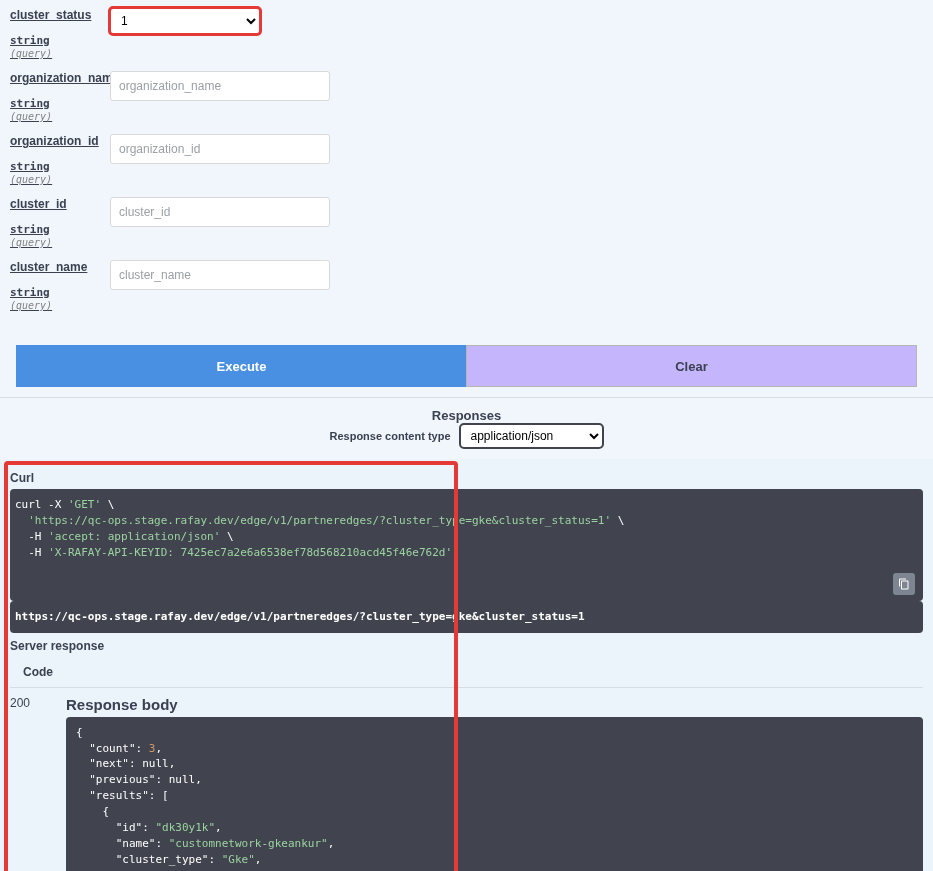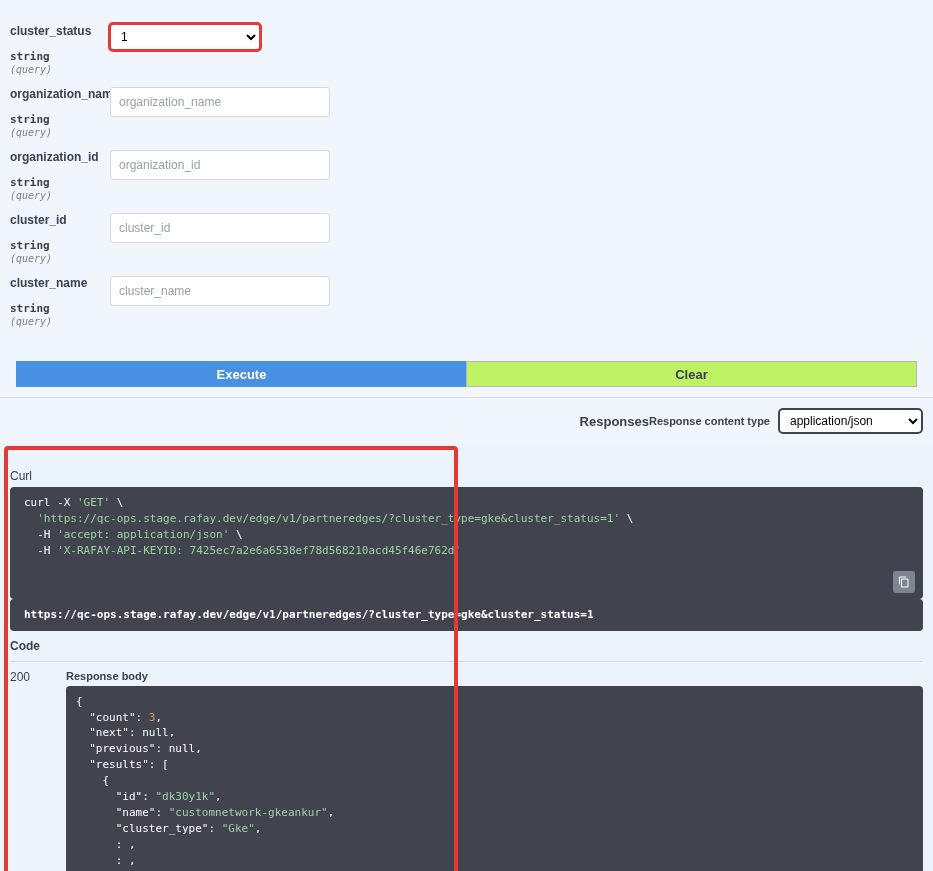--- a/index.html
+++ b/index.html
@@ -4,21 +4,21 @@
 <style>
   * { box-sizing: border-box; }
   body {
     margin: 0;
     font-family: -apple-system, BlinkMacSystemFont, "Segoe UI", Helvetica, Arial, sans-serif;
     font-size: 13px;
     background: #f0f6fc;
     color: #3b4151;
   }
   .container { width: 933px; }
-  .params-section { padding: 24px 10px 10px 10px; }
+  .params-section { padding: 8px 10px 10px 10px; text-decoration: underline; }
   .param-row { display: flex; margin-bottom: 12px; }
   .param-label { width: 100px; padding-right: 8px; }
   .param-name { font-size: 12px; font-weight: 600; color: #3b4151; }
   .param-type { font-size: 11px; font-weight: 600; color: #3b4151; font-family: Menlo, Monaco, monospace; margin-top: 12px; }
   .param-in { font-size: 10px; color: #808080; font-style: italic; font-family: Menlo, Monaco, monospace; margin-top: 1px; }
   .param-control { flex: 1; }
   .enum-desc { font-size: 12px; color: #3b4151; line-height: 1.5; margin-bottom: 8px; }
   select.param-select {
     width: 150px; height: 26px; font-size: 12px;
     border: 1px solid #d9d9d9; background: #fff; padding: 2px 6px;
@@ -26,31 +26,32 @@
   .highlight-red { outline: 3px solid #e53935; outline-offset: -1px; display: inline-block; border-radius: 3px; }
   input.param-input {
     width: 220px; height: 30px; font-size: 12px;
     border: 1px solid #d9d9d9; border-radius: 3px; padding: 4px 8px;
     background: #fff; color: #3b4151;
   }
   input.param-input::placeholder { color: #9aa0a6; }
 
   .btn-row { display: flex; padding: 0 16px; margin: 12px 0 6px 0; gap: 0; }
   .btn-execute, .btn-clear {
-    flex: 1; height: 26px; font-size: 13px; font-weight: 600;
+    flex: 1; height: 42px; font-size: 13px; font-weight: 600;
     cursor: pointer; display: flex; align-items: center; justify-content: center;
   }
   .btn-execute { background: #4990e2; color: #fff; border: 1px solid #4990e2; border-right: none; }
-  .btn-clear { background: #bef264; color: #3b4151; border: 1px solid #b5b5b5; }
+  .btn-clear { background: #c4b5fd; color: #3b4151; border: 1px solid #b5b5b5; }
 
   .divider { height: 1px; background: #d8dde3; margin: 10px 0 0 0; }
 
   .responses-header {
     display: flex; align-items: center; justify-content: flex-end;
     padding: 10px 10px;
+    flex-direction: column;
   }
   .responses-title { font-size: 13px; font-weight: 700; }
   .content-type { display: flex; align-items: center; gap: 8px; }
   .content-type-label { font-size: 11px; font-weight: 700; }
   select.ct-select {
     width: 145px; height: 26px; font-size: 12px;
     border: 2px solid #41444e; border-radius: 5px; background: #fff; padding: 2px 6px;
   }
 
   .resp-body { background: #ebf3fb; padding: 6px 10px 10px 10px; position: relative; }
@@ -58,47 +59,47 @@
   .big-highlight {
     position: absolute;
     left: 4px; top: 2px;
     width: 454px;
     border: 4px solid #e53935;
     border-radius: 4px;
     pointer-events: none;
     z-index: 10;
   }
 
-  .sect-label { font-size: 12px; font-weight: 400; margin: 19px 0 4px 0; }
+  .sect-label { font-size: 12px; font-weight: 700; margin: 6px 0 4px 0; }
 
   .code-block {
     background: #41444e; color: #fff; border-radius: 4px;
     font-family: Menlo, Monaco, Consolas, monospace; font-size: 11px;
-    line-height: 1.45; padding: 8px 14px; position: relative;
+    line-height: 1.45; padding: 8px 5px; position: relative;
     white-space: pre; overflow: hidden;
   }
   .copy-btn {
     position: absolute; right: 8px; bottom: 6px;
     width: 22px; height: 22px; background: #7d8492; border-radius: 3px;
     display: flex; align-items: center; justify-content: center;
     cursor: pointer;
   }
   .copy-btn svg { width: 12px; height: 12px; fill: #fff; }
 
   .c-w { color: #fff; }
   .c-g { color: #9bd3a0; }
   .c-num { color: #d19a66; }
 
   .tbl-head { display: flex; font-size: 12px; font-weight: 700; padding: 8px 0; border-bottom: 1px solid #d8dde3; }
-  .tbl-head .c1 { width: 56px; }
+  .tbl-head .c1 { width: 56px; text-align: center; }
   .tbl-head .c2 { flex: 1; }
   .tbl-row { display: flex; padding-top: 8px; }
   .tbl-row .c1 { width: 56px; font-size: 12px; }
   .tbl-row .c2 { flex: 1; }
-  .rb-label { font-size: 11px; font-weight: 700; margin: 0 0 4px 0; }
+  .rb-label { font-size: 15px; font-weight: 700; margin: 0 0 4px 0; }
 
   .response-box {
     background: #41444e; border-radius: 4px; position: relative;
     font-family: Menlo, Monaco, Consolas, monospace; font-size: 11px;
     line-height: 1.45; padding: 8px 10px 8px 10px; color: #fff;
     white-space: pre; overflow: hidden; min-height: 280px;
   }
 </style>
 </head>
 <body>
@@ -194,20 +195,21 @@
 <span class="c-w">  -H </span><span class="c-g">'X-RAFAY-API-KEYID: 7425ec7a2e6a6538ef78d568210acd45f46e762d'</span>
       <div class="copy-btn">
         <svg viewBox="0 0 24 24">
             <path d="M16 1H4a2 2 0 0 0-2 2v14h2V3h12V1zm3 4H8a2 2 0 0 0-2 2v14a2 2 0 0 0 2 2h11a2 2 0 0 0 2-2V7a2 2 0 0 0-2-2zm0 16H8V7h11v14z"></path>
           </svg>
       </div>
     </div>
 
     <div class="code-block"><span style="font-weight:700">https://qc-ops.stage.rafay.dev/edge/v1/partneredges/?cluster_type=gke&amp;cluster_status=1</span></div>
 
+    <div class="sect-label">Server response</div>
 
     <div class="tbl-head">
       <div class="c1">Code</div>
     </div>
 
     <div class="tbl-row">
       <div class="c1">200</div>
       <div class="c2">
         <div class="rb-label">Response body</div>
         <div class="response-box" id="json-block">{

